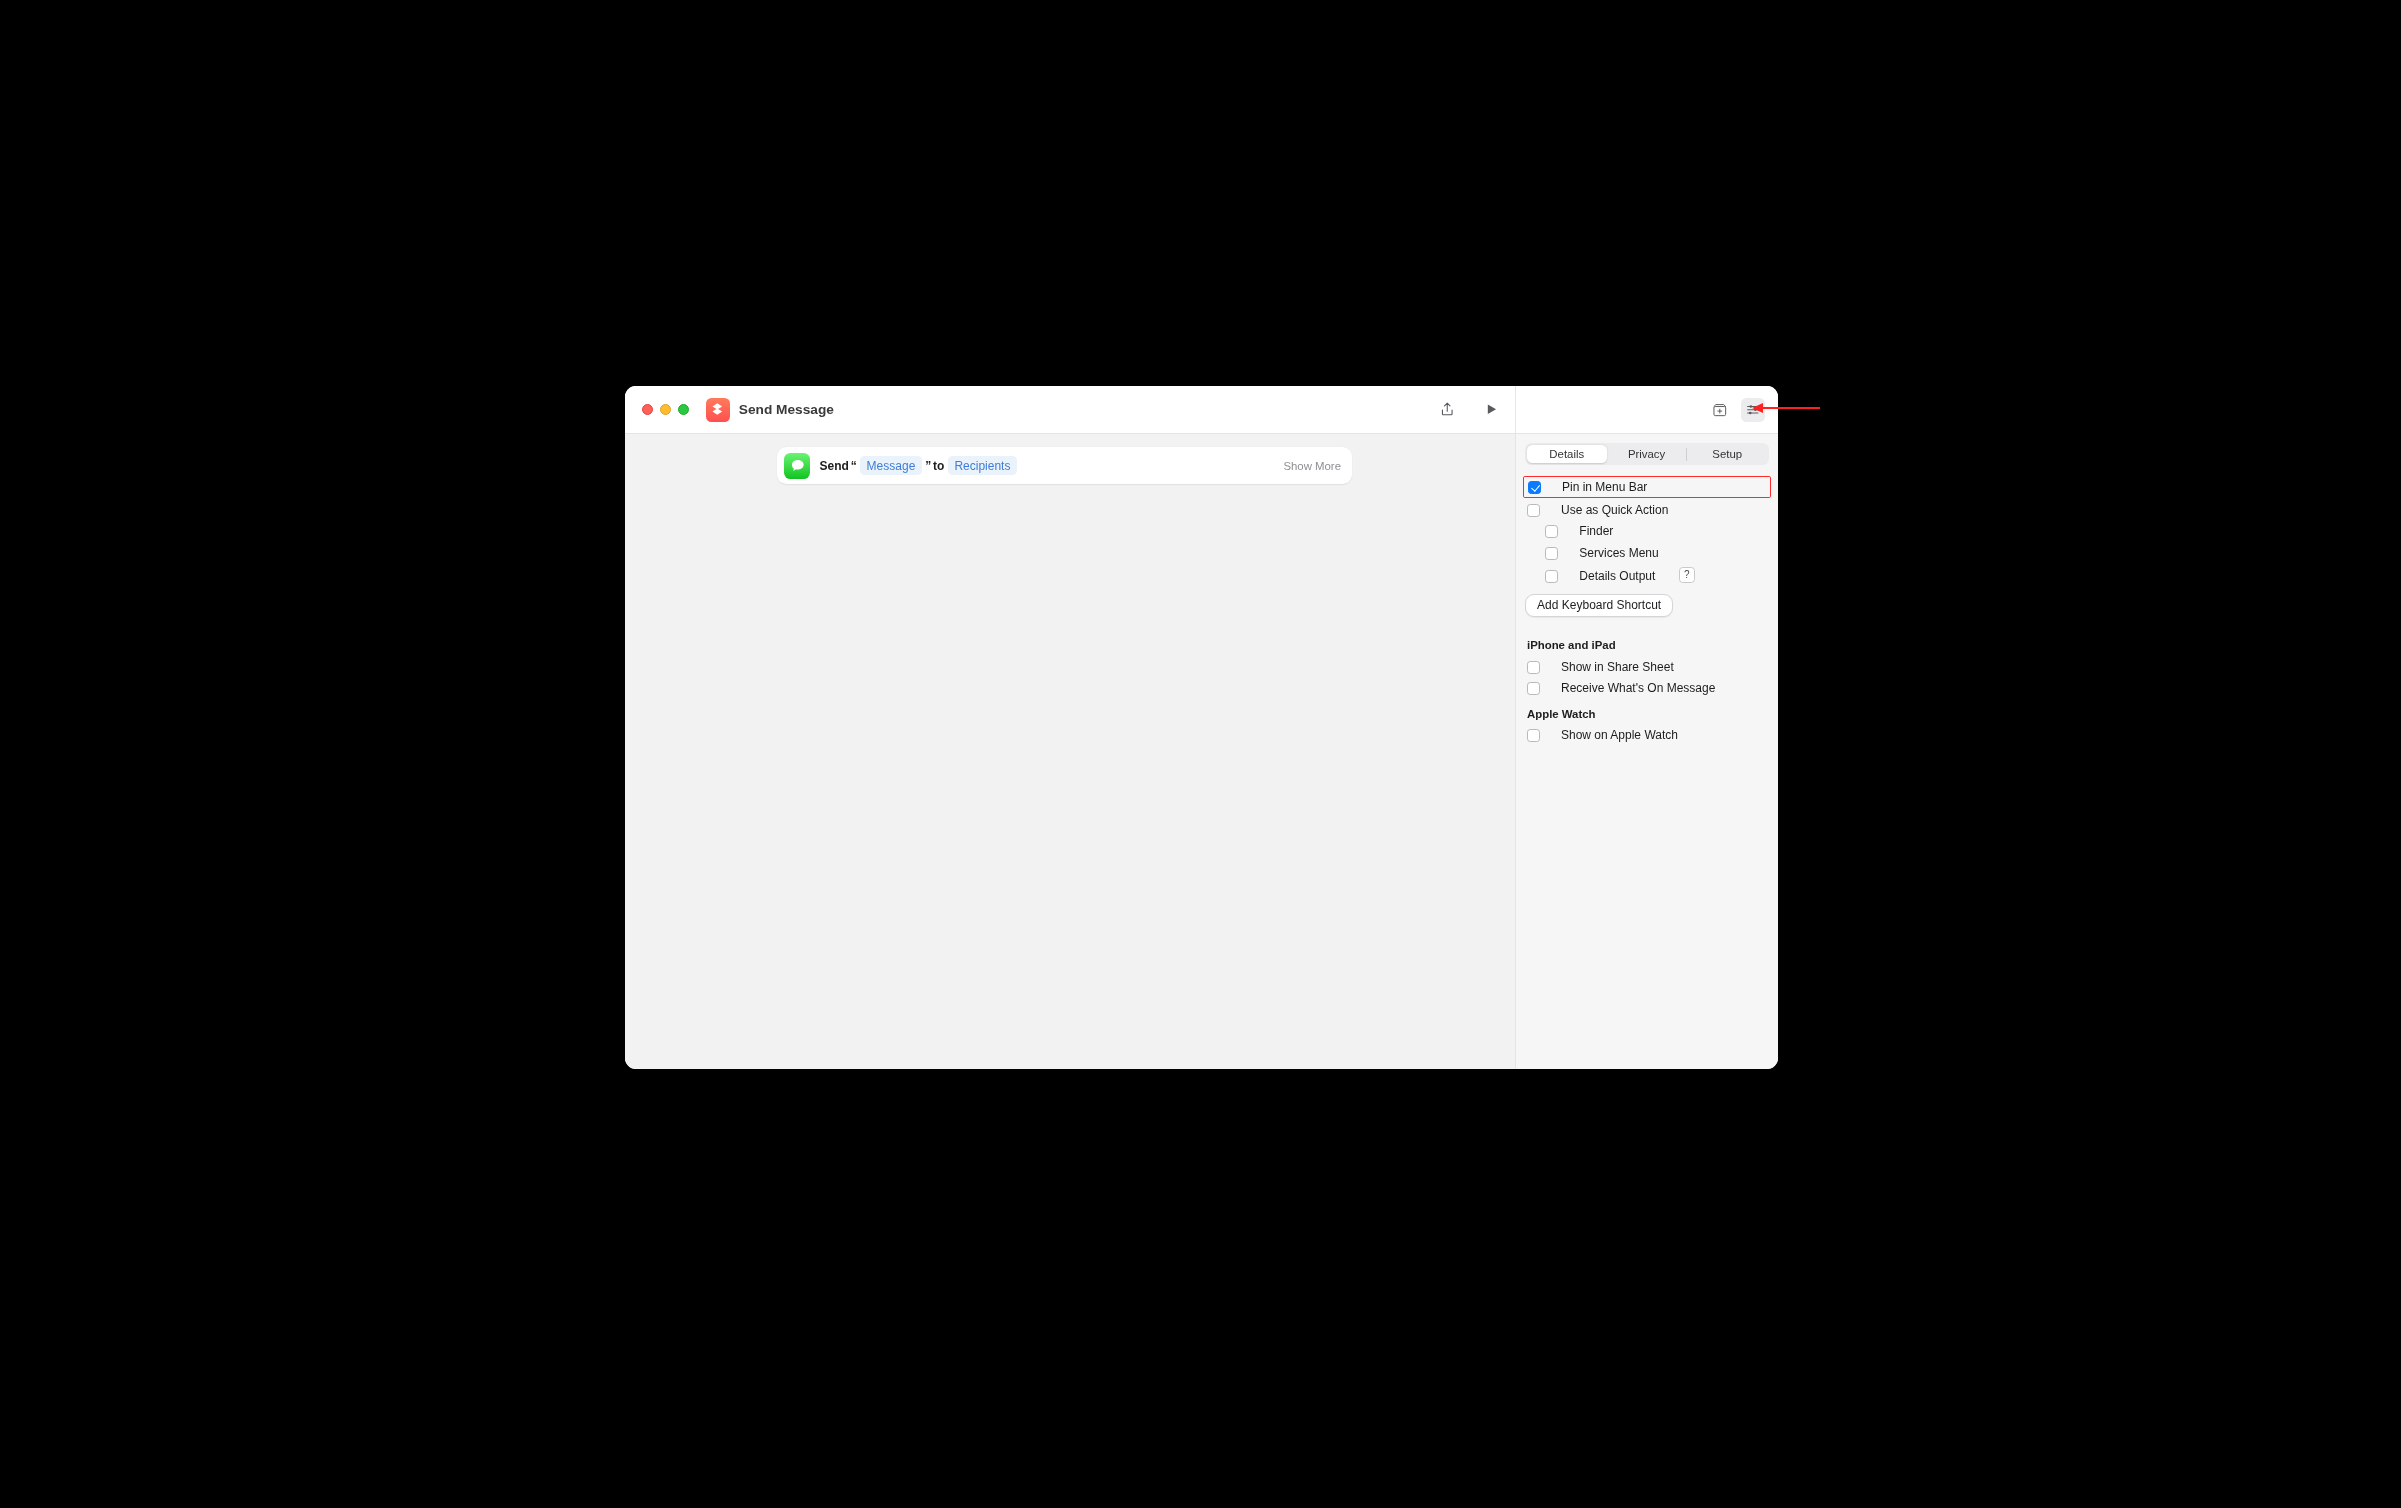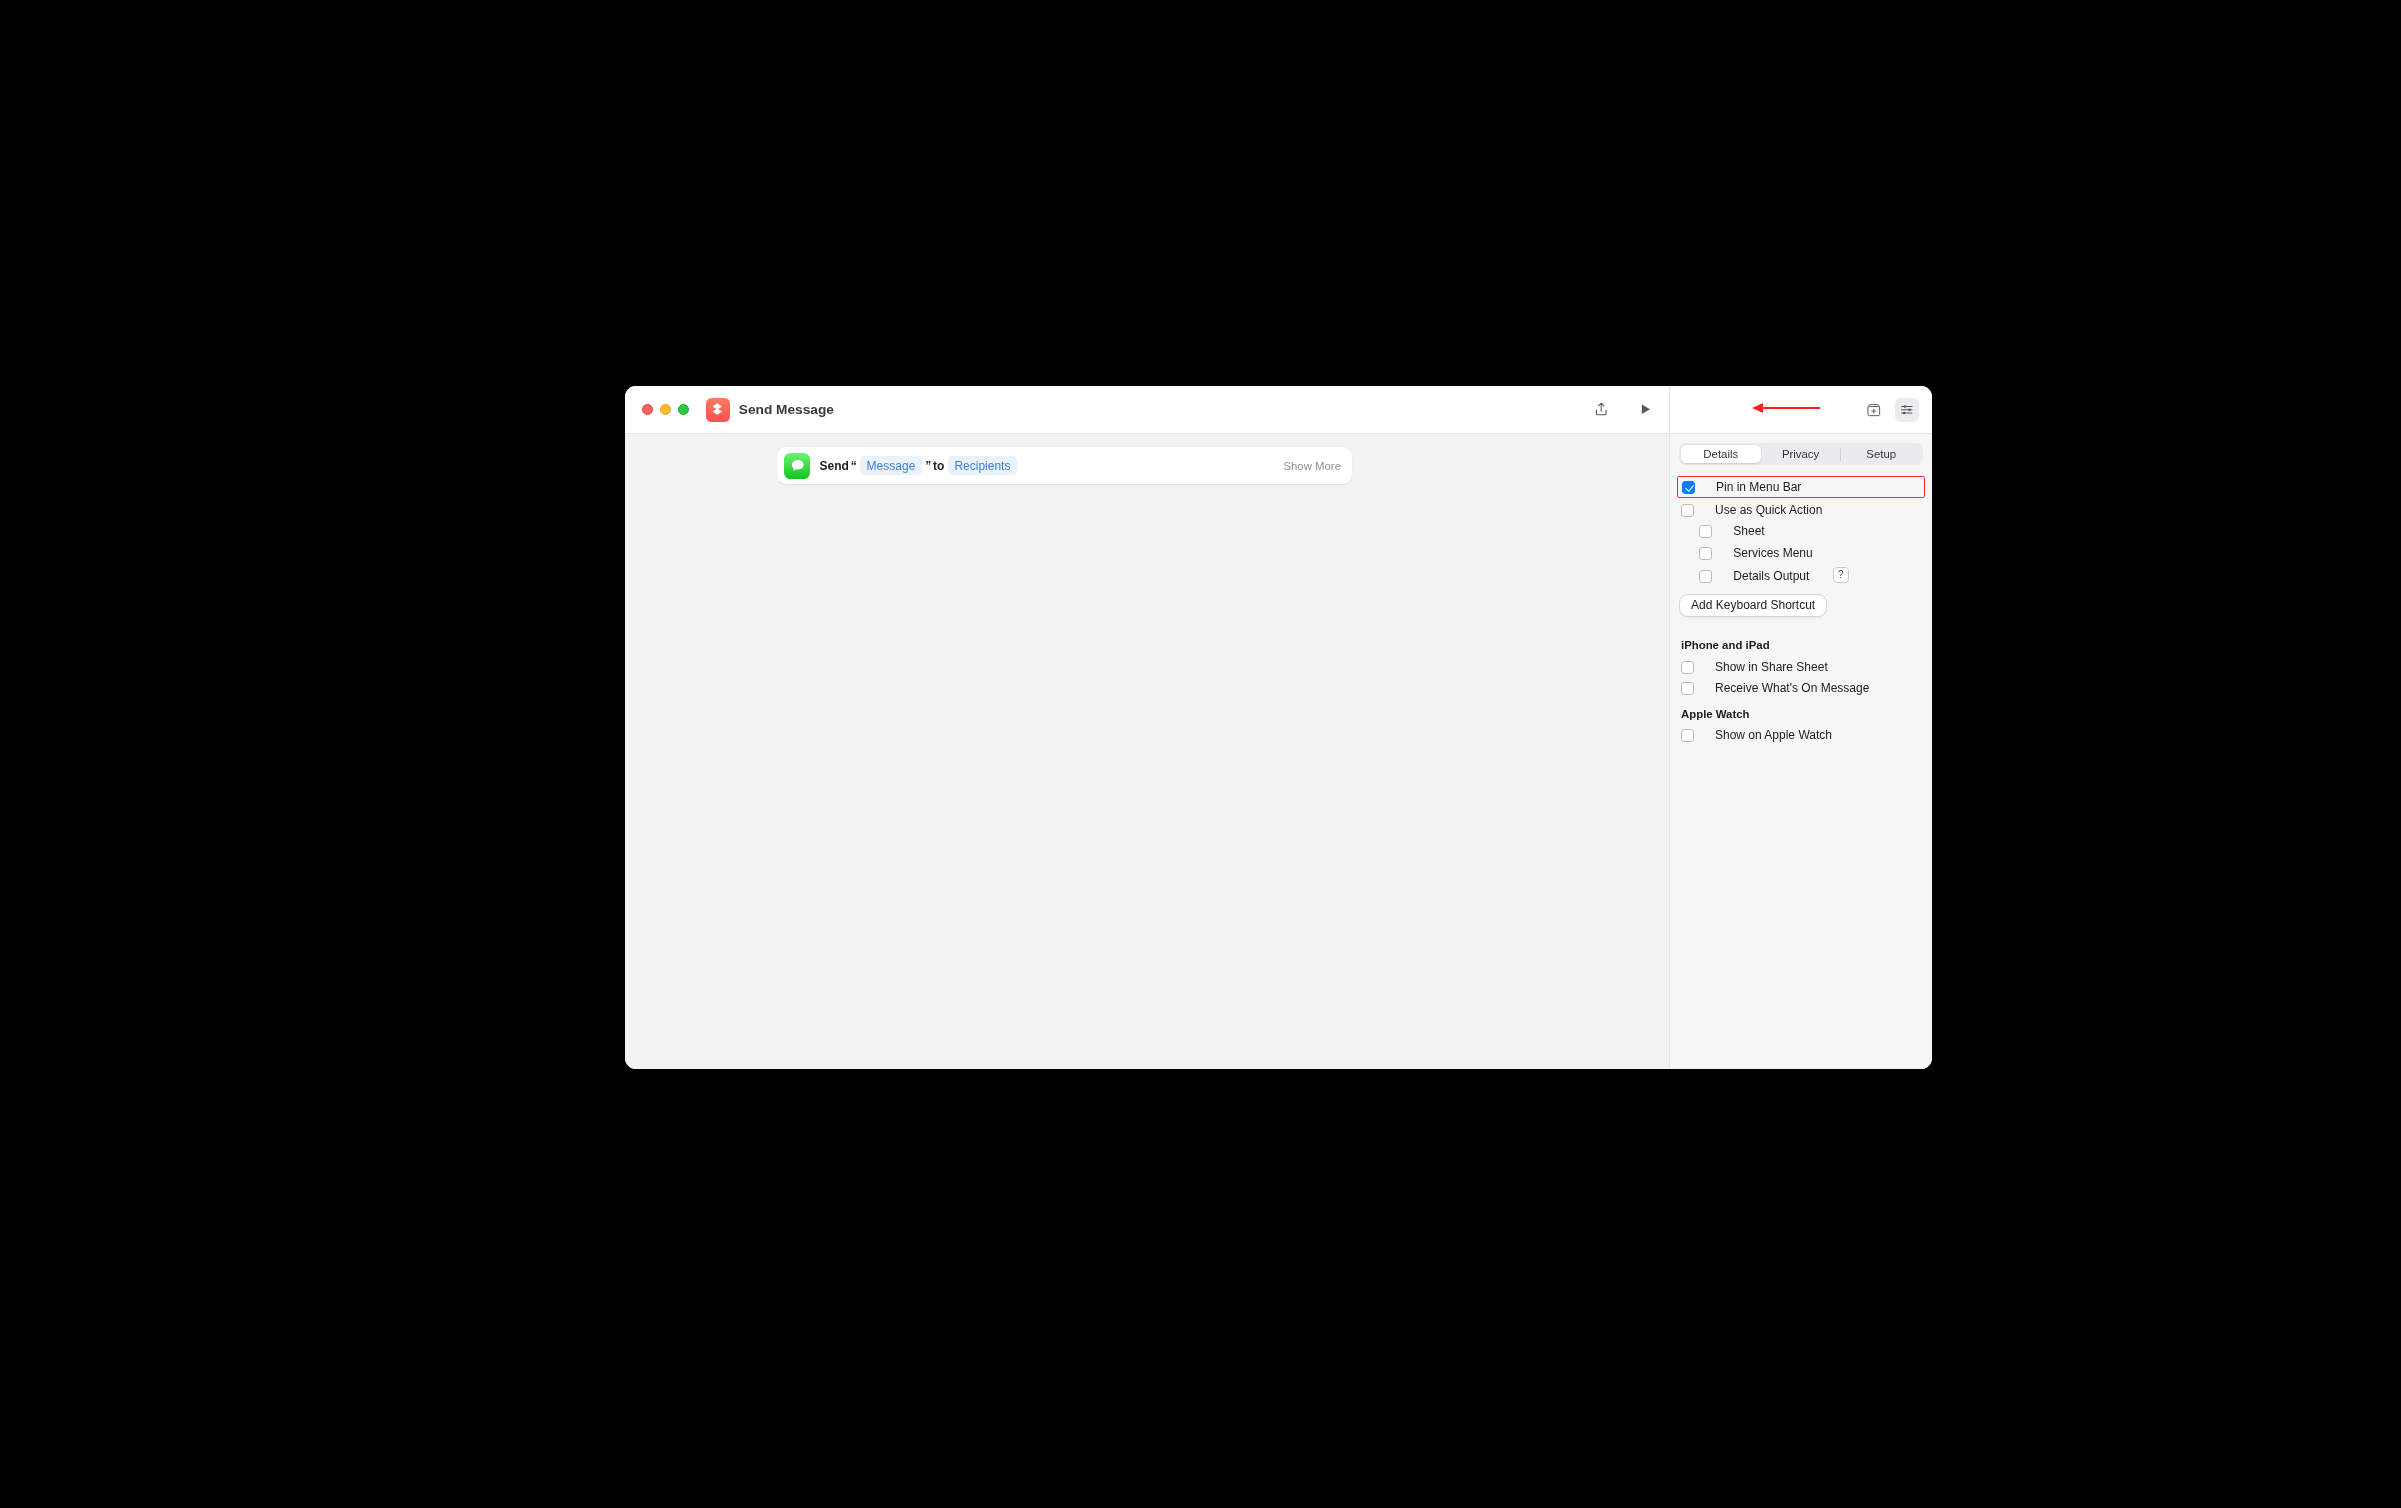--- a/index.html
+++ b/index.html
@@ -16,21 +16,21 @@
   .stage {
     width: 1265px;
     height: 804px;
     position: relative;
     background: #000;
   }
   .window {
     position: absolute;
     left: 57px;
     top: 34px;
-    width: 1307px;
+    width: 1153px;
     height: 683px;
     background: #fff;
     border-radius: 11px;
     box-shadow: 0 23px 55px rgba(0,0,0,0.6);
     overflow: hidden;
     display: flex;
     flex-direction: column;
   }
   
   .titlebar {
@@ -363,21 +363,21 @@
           <span>Pin in Menu Bar</span>
         </div>
 
         <div class="opt-row">
           <input type="checkbox" style="">
           <span>Use as Quick Action</span>
         </div>
 
         <div class="opt-row indent">
           <input type="checkbox" style="">
-          <span>Sheet</span>
+          <span>Finder</span>
         </div>
         <div class="opt-row indent">
           <input type="checkbox" style="">
           <span>Services Menu</span>
         </div>
         <div class="opt-row indent">
           <input type="checkbox" style="">
           <span>Details Output</span>
           <span class="help-badge">?</span>
         </div>

